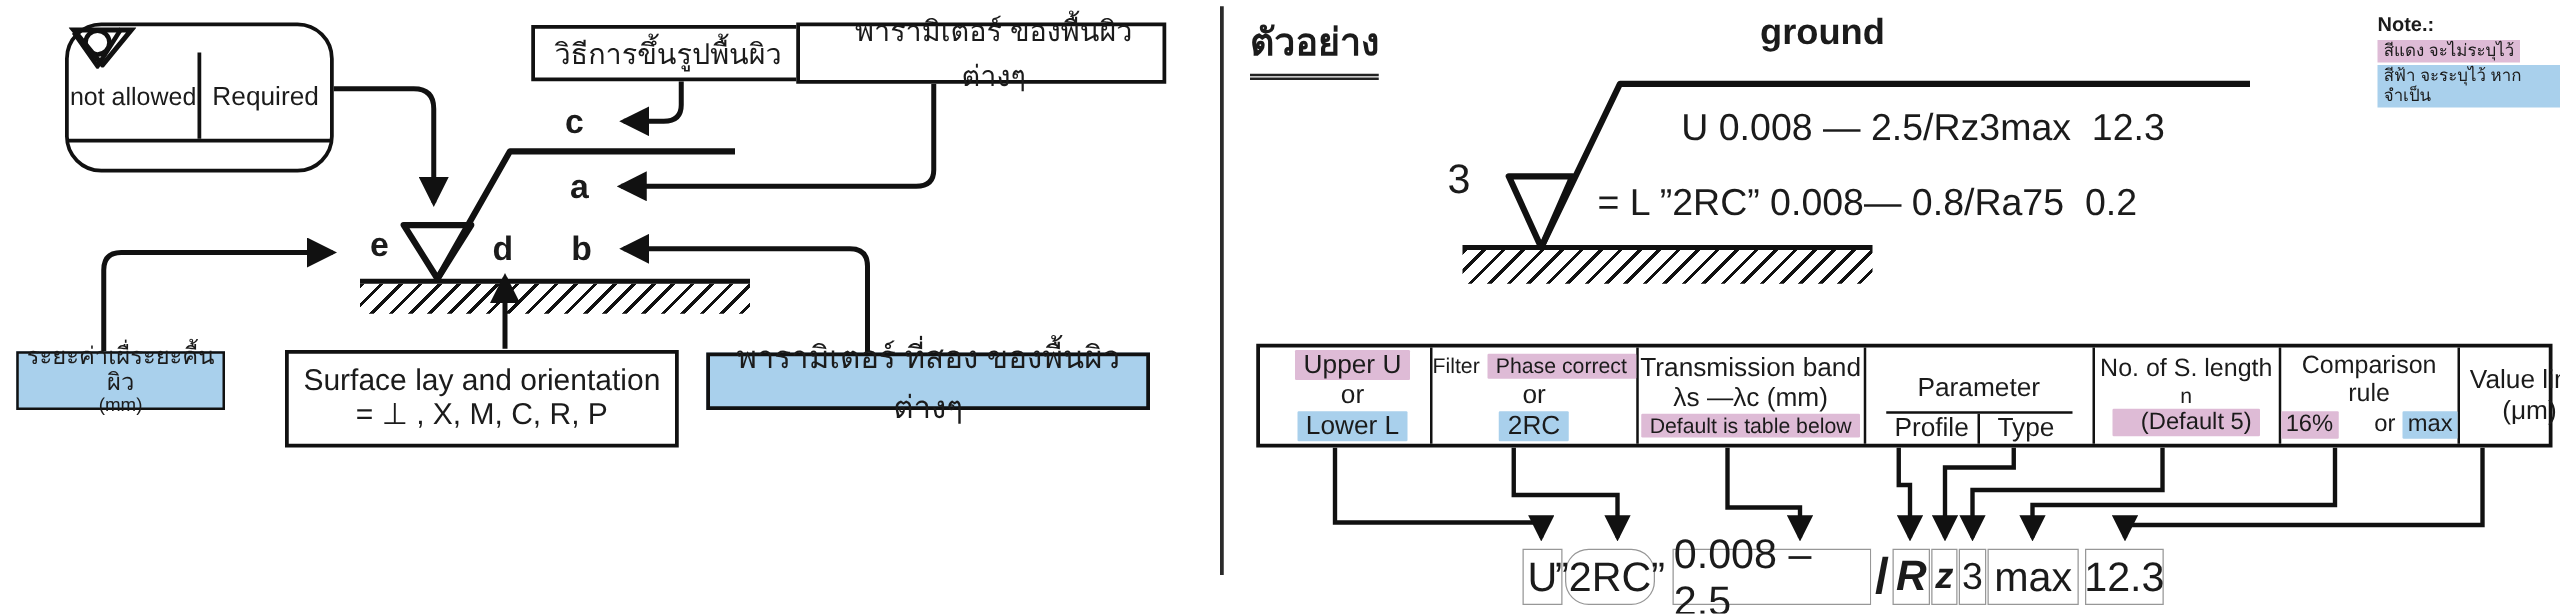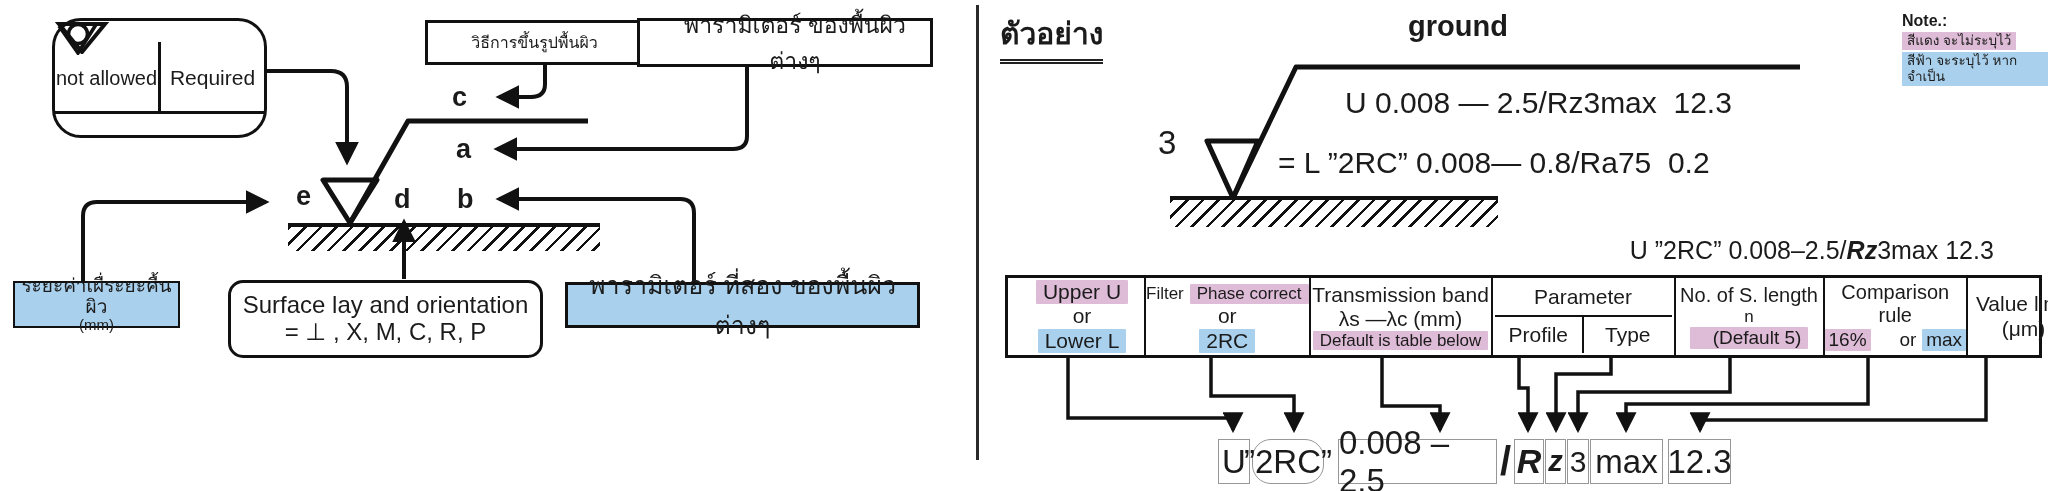--- a/index.html
+++ b/index.html
@@ -19,21 +19,21 @@
   .divider{background:#2a2a2a;}
   .title-underline{border-bottom:5px double #222;padding-bottom:2px;}
   .badge{display:inline-block;padding:0 7px;border-radius:1px;}
   .pinkbg{background:#debbd6;}
   .bluebg{background:#a9d0ec;}
   
   #spec-table{display:flex;border:3px solid #111;box-sizing:border-box;background:#fff;}
   .tcol{border-right:2.5px solid #111;box-sizing:border-box;display:flex;flex-direction:column;
         align-items:center;justify-content:center;text-align:center;line-height:1.15;font-size:21px;}
   .tcol:last-child{border-right:none;}
-  .param-col{padding:2px;justify-content:flex-start;}
+  .param-col{padding:16px;justify-content:flex-start;}
   .param-head{width:100%;border-bottom:2.5px solid #111;box-sizing:border-box;flex:0 0 37px;
               display:flex;align-items:center;justify-content:center;}
   .param-sub{display:flex;width:100%;flex:1;}
   .param-sub > div{flex:1;display:flex;align-items:center;justify-content:center;box-sizing:border-box;}
   .param-sub > div:first-child{border-right:2.5px solid #111;}
   .small{font-size:17px;}
   .mid{font-size:19px;padding-left:23px;}
   
   .tok{position:absolute;top:439px;height:45px;box-sizing:border-box;border:1.5px solid #979797;
        background:#fff;display:flex;align-items:center;justify-content:center;font-size:33px;font-weight:500;}
@@ -95,28 +95,28 @@
       </div>
       <div class="stack" style="flex:1;padding-top:3px;">
         <span style="font-size:21px;">Required</span>
         <svg width="54" height="33" viewBox="0 0 54 33">
           <polygon points="4,3 50,3 27,31" fill="none" stroke="#111" stroke-width="4"></polygon>
         </svg>
       </div>
     </div>
   </div>
 
-  <div class="abs box" style="left:425px;top:20px;width:219px;height:45px;font-size:16px;text-align:right;">วิธีการขึ้นรูปพื้นผิว</div>
+  <div class="abs box" style="left:425px;top:20px;width:219px;height:45px;font-size:23px;text-align:right;">วิธีการขึ้นรูปพื้นผิว</div>
   <div class="abs box" style="left:637px;top:18px;width:296px;height:49px;font-size:23px;padding-left:20px;">พารามิเตอร์ ของพื้นผิวต่างๆ</div>
 
   <div class="abs box bluebox stack" style="left:13px;top:281px;width:167px;height:47px;border-width:2.5px;">
     <span style="font-size:19px;">ระยะค่าเผื่ระยะคื้นผิว</span>
     <span style="font-size:15px;">(mm)</span>
   </div>
-  <div class="abs box stack" style="left:228px;top:280px;width:315px;height:78px;border-radius:15px;">
+  <div class="abs box stack" style="left:228px;top:280px;width:315px;height:78px;">
     <span style="font-size:24px;">Surface lay and orientation</span>
     <span style="font-size:24px;">= ⊥ , X, M, C, R, P</span>
   </div>
   <div class="abs box bluebox" style="left:565px;top:282px;width:355px;height:46px;font-size:25px;">พารามิเตอร์ ที่สอง ของพื้นผิวต่างๆ</div>
 
   <div class="abs letter" style="left:452px;top:82px;">c</div>
   <div class="abs letter" style="left:456px;top:134px;">a</div>
   <div class="abs letter" style="left:296px;top:181px;">e</div>
   <div class="abs letter" style="left:394px;top:184px;">d</div>
   <div class="abs letter" style="left:457px;top:184px;">b</div>
@@ -125,23 +125,20 @@
 
   <div class="abs title-underline" style="left:1000px;top:10px;font-size:30px;font-weight:700;">ตัวอย่าง</div>
 
   <div class="abs" style="left:1408px;top:10px;font-size:29px;font-weight:600;">ground</div>
 
   <div class="abs" style="left:1158px;top:124px;font-size:33px;font-weight:500;">3</div>
 
   <div class="abs pre" style="left:1345px;top:86px;font-size:30px;font-weight:500;">U 0.008 — 2.5/Rz3max  12.3</div>
   <div class="abs pre" style="left:1278px;top:146px;font-size:30px;font-weight:500;">= L ”2RC” 0.008— 0.8/Ra75  0.2</div>
 
-  <div class="abs pre" style="left:1602px;top:207px;font-size:25px;font-weight:500;">
-    <span>U ”2RC” 0.008–2.5/</span><span class="bi">Rz</span><span>3max 12.3</span>
-  </div>
 
   <div class="abs" style="left:1902px;top:12px;line-height:1.1;">
     <div style="font-size:16px;font-weight:700;">Note.:</div>
     <div class="note-line pinkbg">สีแดง จะไม่ระบุไว้</div><br>
     <div class="note-line bluebg">สีฟ้า จะระบุไว้ หากจำเป็น</div>
   </div>
 
   <div id="spec-table" class="abs" style="left:1005px;top:275px;width:1037px;height:83px;">
     <div class="tcol" style="flex:0 0 126px;margin-left:12px;">
       <span class="badge pinkbg">Upper U</span>

